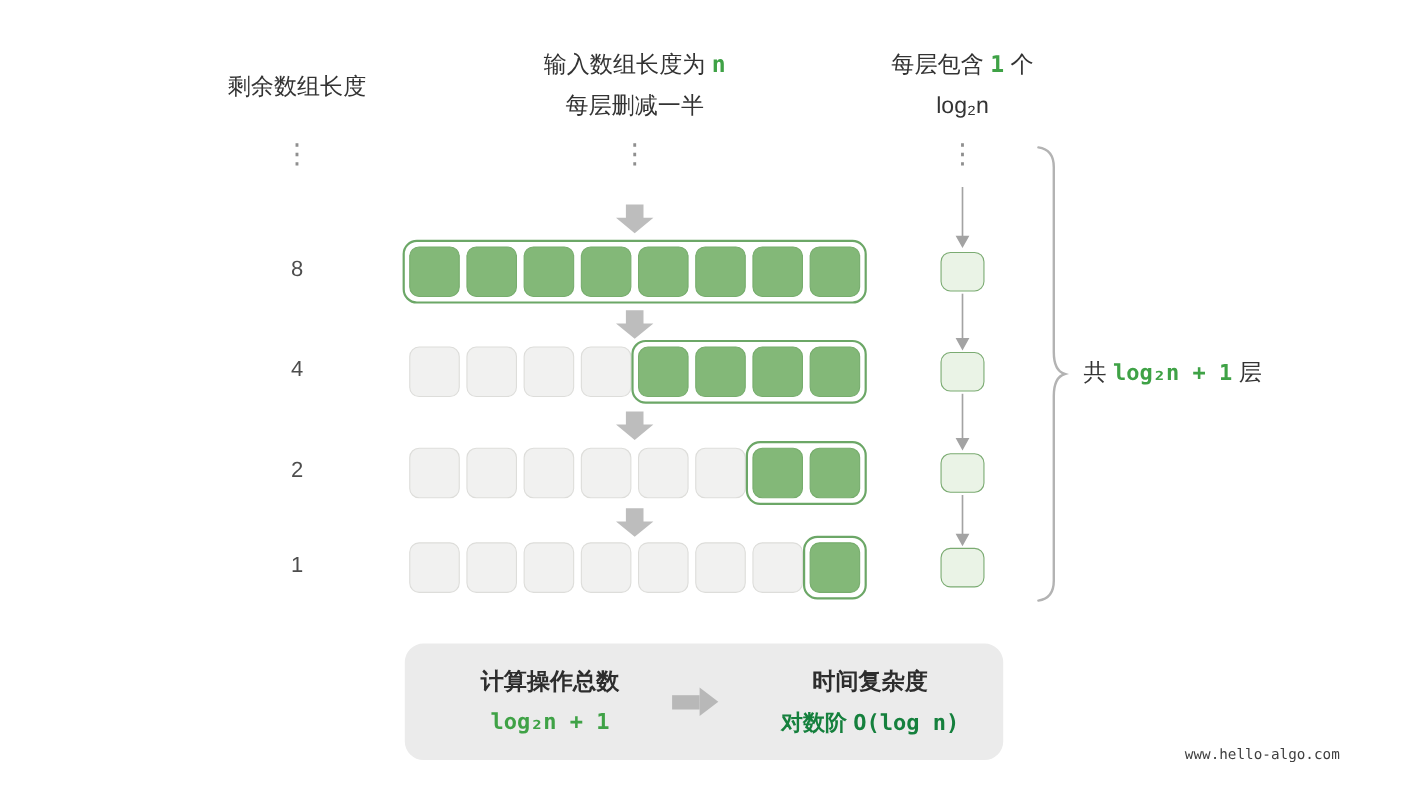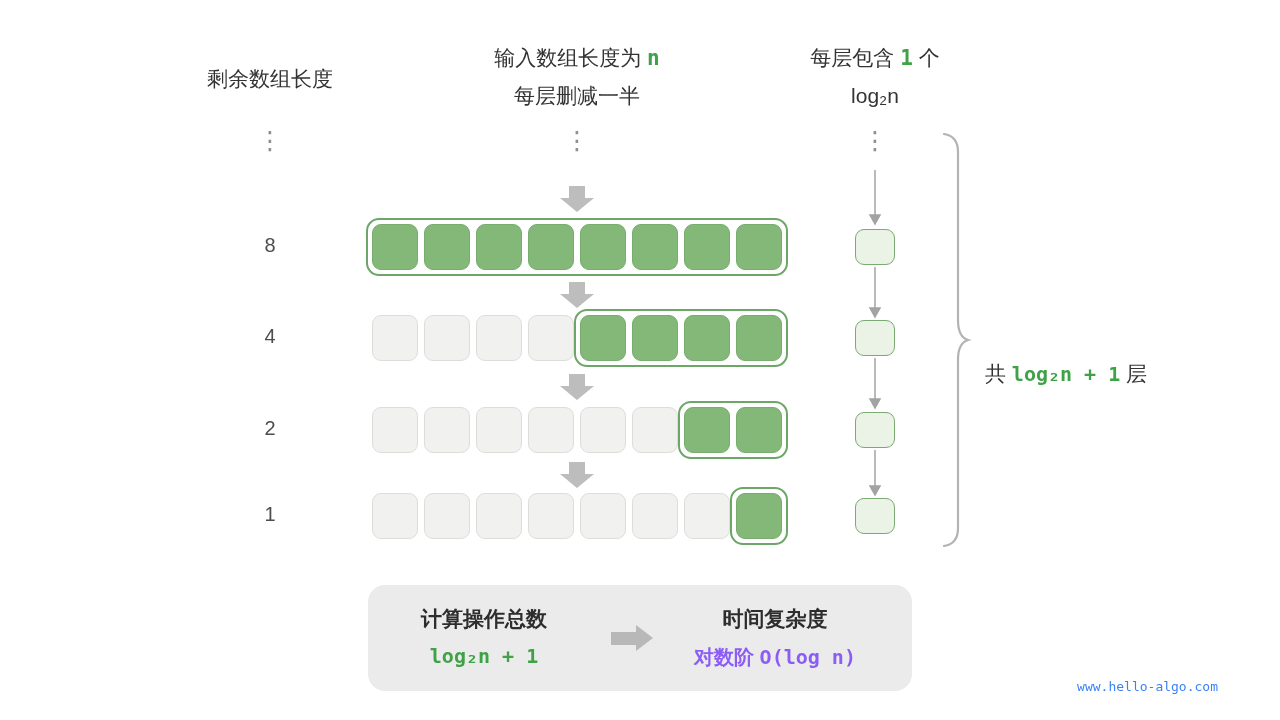--- a/index.html
+++ b/index.html
@@ -9,55 +9,55 @@
   }
   svg#decor{position:absolute;left:0;top:0;width:1280px;height:720px;pointer-events:none;}
 
   
   .hdr{position:absolute;text-align:center;font-size:21px;color:#333;font-weight:500;line-height:38px;}
   .hdr-left{left:120px;top:60px;width:300px;}
   .hdr-center{left:377px;top:39px;width:400px;}
   .hdr-right{left:725px;top:39px;width:300px;}
   .mono{font-family:"DejaVu Sans Mono","Liberation Mono",monospace;}
   .gtext{color:#3fa246;font-weight:bold;}
-  .ttext{color:#8b5cf6;font-weight:bold;}
+  .ttext{color:#15803d;font-weight:bold;}
 
   
   .dots{position:absolute;width:40px;text-align:center;font-size:25px;color:#8f8f8f;line-height:1;letter-spacing:0;}
 
   
   .row-label{position:absolute;width:60px;text-align:center;font-size:20px;color:#4d4d4d;}
 
   
   .sq-row{position:absolute;display:flex;gap:6px;height:46px;align-items:center;}
   .sq{width:46px;height:46px;border-radius:9px;box-sizing:border-box;flex:0 0 auto;}
   .sq.gray{background:#f1f1f0;border:1px solid #ddddda;}
   .sq.green{background:#83b878;border:1px solid #77ad6d;}
   .green-group{display:flex;gap:6px;padding:4px;border:2px solid #6ca767;border-radius:13px;margin:-6px;flex:0 0 auto;}
 
   
   .op-square{position:absolute;width:40px;height:36px;border-radius:9px;box-sizing:border-box;
     background:#eaf3e6;border:1.5px solid #7bab72;}
 
   
-  .brace-label{position:absolute;left:985px;top:324px;width:240px;font-size:21px;color:#333;font-weight:500;margin-top:36px;}
+  .brace-label{position:absolute;left:985px;top:324px;width:240px;font-size:21px;color:#333;font-weight:500;}
   .brace-label .mono{font-size:20px;}
 
   
   .summary-box{position:absolute;left:368px;top:585px;width:544px;height:106px;background:#ebebeb;border-radius:17px;}
-  .stat{position:absolute;text-align:center;}
+  .stat{position:absolute;text-align:center;padding-left:32px;}
   .stat-left{left:0px;top:0px;width:232px;height:106px;}
   .stat-right{left:277px;top:0px;width:260px;height:97px;}
   .stat-title{position:absolute;left:0;top:20px;width:100%;font-size:21px;font-weight:bold;color:#2d2d2d;}
   .stat-formula{position:absolute;left:0;top:59px;width:100%;font-size:20px;}
   .harrow{position:absolute;left:243px;top:40px;display:flex;align-items:center;}
   .harrow .stem{width:25px;height:13px;background:#b8b8b8;}
   .harrow .head{width:0;height:0;border-top:13px solid transparent;border-bottom:13px solid transparent;border-left:17px solid #b8b8b8;}
 
-  .watermark{position:absolute;right:62px;top:679px;font-size:13px;color:#3b82f6;
+  .watermark{position:absolute;right:62px;top:679px;font-size:13px;color:#404040;
     font-family:"DejaVu Sans Mono","Liberation Mono",monospace;}
 </style>
 </head>
 <body>
 
 <div id="canvas">
 
   <svg id="decor" viewBox="0 0 1280 720">
 
     <g fill="#bdbdbd">

